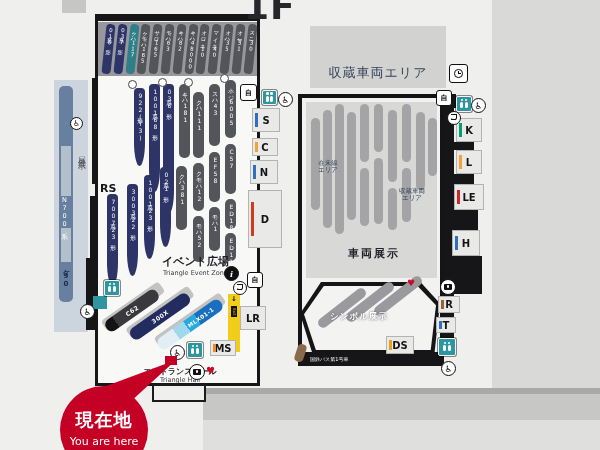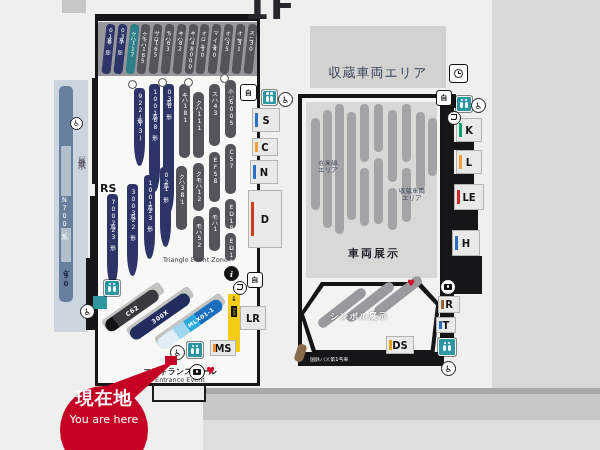--- a/index.html
+++ b/index.html
@@ -49,21 +49,21 @@
 .exit-strip .ar{font-size:7px;font-weight:bold;color:#101012;line-height:1}
 .exit-strip .jp{writing-mode:vertical-rl;text-orientation:upright;font-size:6px;font-weight:bold;color:#101012;margin-top:1px}
 .exit-strip .en{margin-top:2px;background:#101012;color:#f2cc16;font-size:4px;writing-mode:vertical-rl;padding:1.5px .5px}
 
 .diag{position:absolute;height:13px;border-radius:6px;transform:rotate(-35deg);z-index:5;
   display:flex;align-items:center;justify-content:center;color:#fff;font-size:6px;font-weight:bold;letter-spacing:.5px}
 .diag2{position:absolute;width:58px;height:10px;border-radius:5px;transform:rotate(-38deg);background:#9a9a9e;z-index:5}
 
 .yah{position:absolute;left:60px;top:386px;width:88px;height:88px;border-radius:50%;background:#c40024;z-index:9;
   display:flex;flex-direction:column;align-items:center;color:#fff;text-align:center}
-.yah .jp{font-size:18px;font-weight:800;letter-spacing:1px}
+.yah .jp{font-size:18px;font-weight:800;margin-top:22px;letter-spacing:1px}
 .yah .en{font-size:11px;margin-top:3px}
 .hexo{position:absolute;left:300px;top:282px;width:140px;height:72px;background:#151517;z-index:4;
   clip-path:polygon(15% 0%,86% 0%,100% 30%,96% 100%,9% 100%,0% 44%)}
 .hexi{position:absolute;left:304px;top:286px;width:132px;height:64px;background:#f3f3f1;z-index:4;
   clip-path:polygon(15% 0%,86% 0%,100% 30%,96% 100%,9% 100%,0% 44%)}
 .cmark{position:absolute;width:9px;height:9px;border-radius:50%;background:#fdfdfb;border:1px solid #46464a;z-index:5;box-sizing:border-box}
 .doorline{position:absolute;border:2px solid #1b1b1d;background:#efefed;z-index:3}
 </style>
 </head>
 <body>
@@ -113,39 +113,40 @@
 <div class="plat" style="left:180px;top:238px;width:8px;height:18px"></div>
 
 <div class="cmark" style="left:128px;top:80px"></div>
 <div class="cmark" style="left:158px;top:78px"></div>
 <div class="cmark" style="left:184px;top:78px"></div>
 <div class="cmark" style="left:220px;top:74px"></div>
 
 <div class="lbl" style="left:100px;top:183px;font-size:11px;font-weight:800">RS</div>
 
 <div class="lbl" style="left:138px;top:256px;width:115px;text-align:center">
+  <div style="font-size:11px;font-weight:800;color:#1c1c24">イベント広場</div>
   <div style="font-size:6.5px;color:#3a3a42;margin-top:1px">Triangle Event Zone</div>
 </div>
 
 <div class="plat-l" style="left:98px;top:300px;width:70px;height:13px;transform:rotate(-35deg);border-radius:4px;z-index:3"></div>
 <div class="plat-l" style="left:122px;top:306px;width:76px;height:13px;transform:rotate(-35deg);border-radius:4px;z-index:3"></div>
 <div class="plat-l" style="left:150px;top:314px;width:80px;height:13px;transform:rotate(-35deg);border-radius:4px;z-index:3"></div>
 <div class="diag" style="left:101px;top:304px;width:62px;background:linear-gradient(90deg,#131315 0 18%,#3a3a3e 18%)">
   <span>C62</span>
 </div>
 <div class="diag" style="left:125px;top:310px;width:70px;background:#232c5e">
   <span>300X</span>
 </div>
 <div class="diag" style="left:152px;top:318px;width:76px;background:linear-gradient(90deg,#e2eef6 0 28%,#9fd8ee 28% 45%,#28a8dc 45% 62%,#1a6ec0 62%);font-size:5.5px">
   <span style="margin-left:26px">MLX01-1</span>
 </div>
 
 <div class="lbl" style="left:120px;top:367px;width:120px;text-align:center;z-index:4">
   <div style="font-size:8px;font-weight:800">エントランスホール</div>
-  <div style="font-size:6.5px;color:#3a3a42;margin-top:1px">Entrance Event</div>
+  <div style="font-size:6.5px;color:#3a3a42;margin-top:1px">Triangle Hall</div>
 </div>
 <div class="heart" style="left:206px;top:366px">♥</div>
 
 <div class="icon sq" style="left:240px;top:84px;width:17px;height:17px">
       <span style="font-size:7px;font-weight:bold">自</span>
     </div>
 <div class="icon tealsq" style="left:262px;top:90px">
       <span class="person"></span>
       <span class="person"></span>
     </div>

